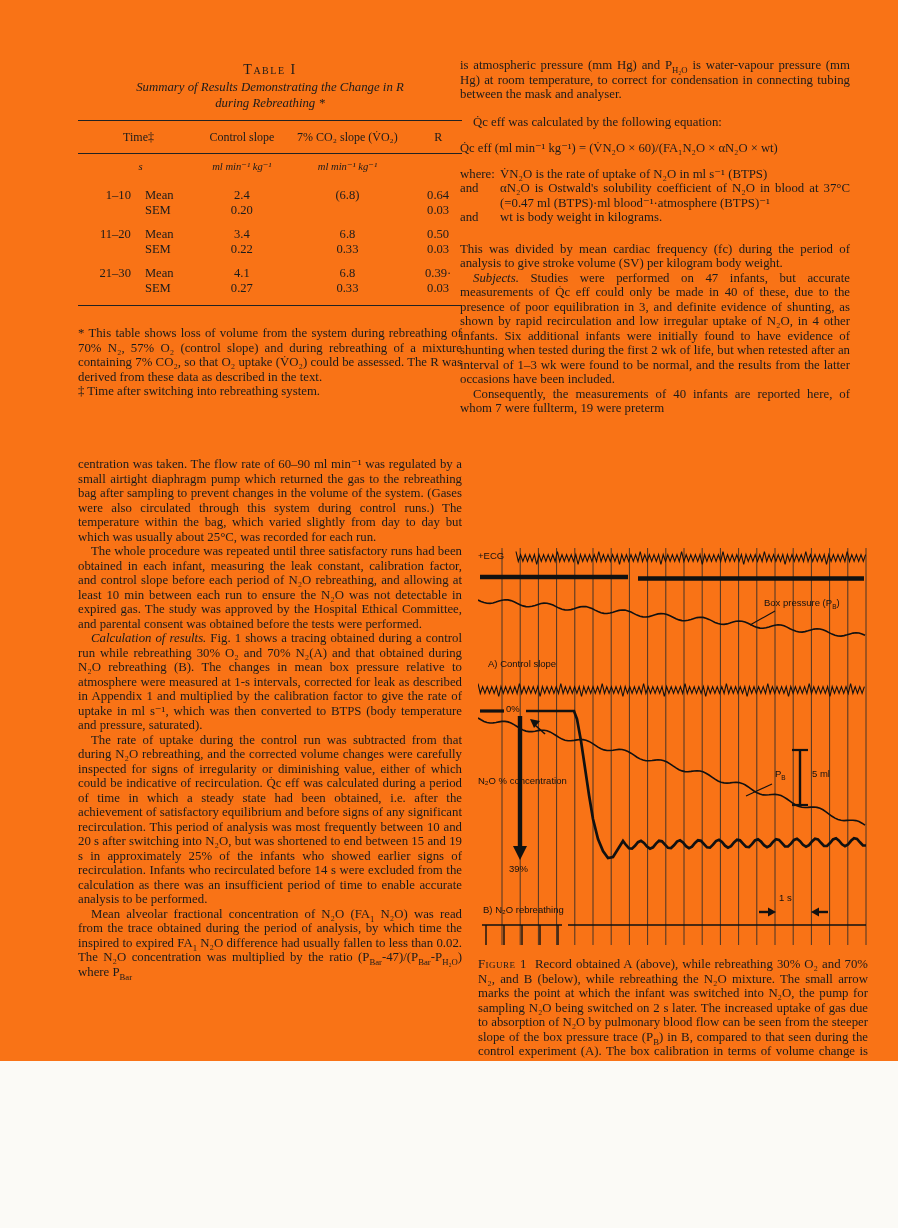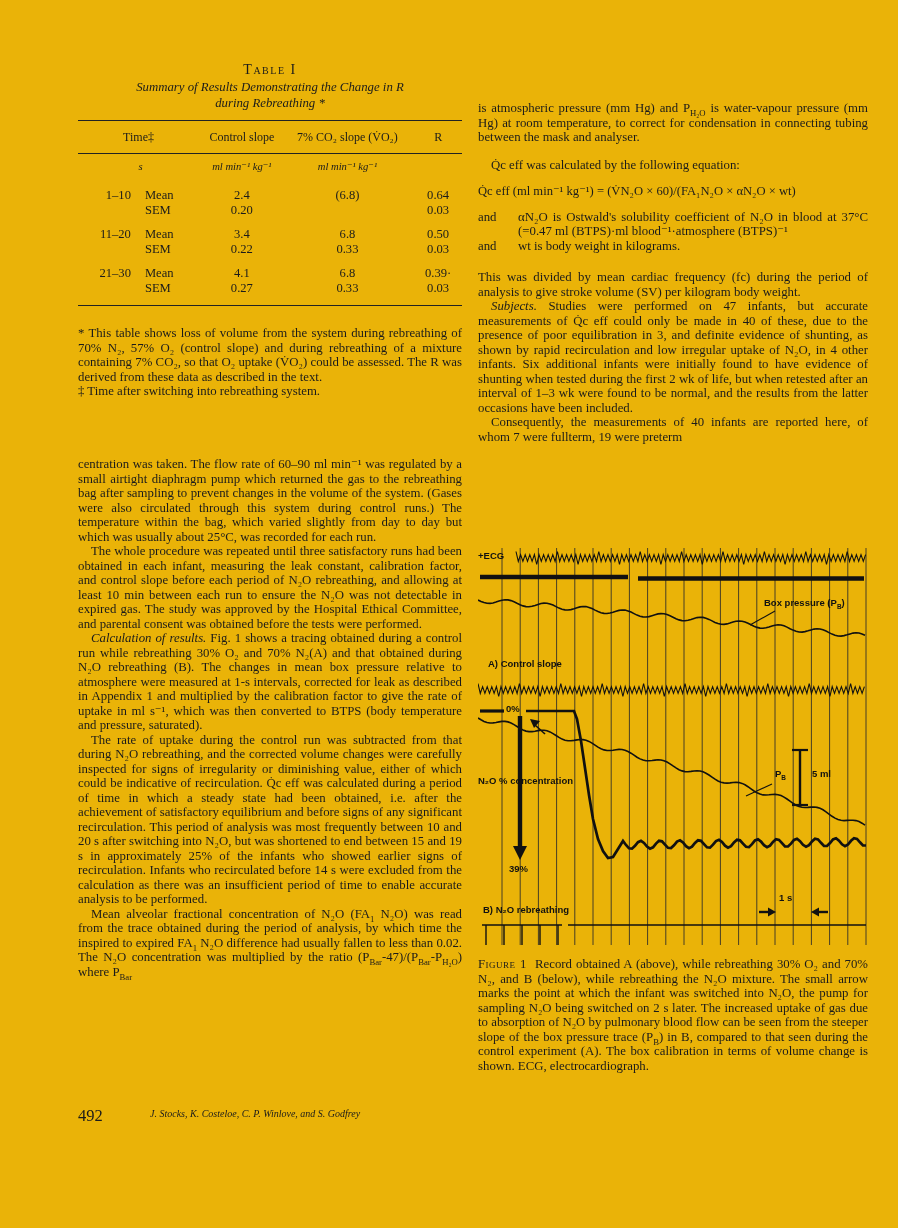--- a/index.html
+++ b/index.html
@@ -1,18 +1,18 @@
 <!DOCTYPE html>
 <html><head>
 <meta charset="utf-8">
 <style>
   html,body { margin:0; padding:0; background:#fbfaf6; }
   .page {
-    position:relative; width:898px; height:1228px; overflow:hidden;
-    background:#eab308; color:#1b1b1b;
+    position:relative; width:898px; height:1061px; overflow:hidden;
+    background:#f97316; color:#1b1b1b;
     font-family:"Liberation Serif","DejaVu Serif",serif;
   }
   .body-text { font-size:12.8px; line-height:14.5px; text-align:justify; }
   .body-text p { margin:0; text-indent:13px; }
   .body-text p.noindent { text-indent:0; }
   sub { font-size:68%; line-height:0; }
   i { font-style:italic; }
 
   
   #table-block { position:absolute; left:78px; top:62px; width:384px; text-align:center; }
@@ -31,33 +31,33 @@
   .c-co2  { width:140px; text-align:center;margin-top:24px; }
   .c-r    { width:49px; text-align:center; }
 
   #footnote { position:absolute; left:78px; top:326px; width:384px; }
   #left-text { position:absolute; left:78px; top:457px; width:384px; }
 
   #page-num { position:absolute; left:78px; top:1106px; font-size:16.5px;font-family:Liberation Serif, serif; }
   #authors  { position:absolute; left:150px; top:1108px; font-size:10px; font-style:italic; }
 
   
-  #right-text { position:absolute; left:478px; top:58px; width:390px;margin-top:43px; }
+  #right-text { position:absolute; left:460px; top:58px; width:390px; }
   #right-text .eq { text-indent:0; margin:12px 0 11px; white-space:nowrap; font-size:12.6px; }
   .defrow { display:flex; text-align:justify; }
   .defrow .lead { width:40px; flex:none; }
   .defrow .txt { flex:1; }
   #right-text .gap-top { margin-top:13px; }
   #right-text .gap-top-lg { margin-top:17px; }
 
   
   #figure { position:absolute; left:478px; top:548px; width:390px; height:402px; }
   #figure svg { position:absolute; left:0; top:0; }
   .fig-label { position:absolute; font-family:"Liberation Sans","DejaVu Sans",sans-serif;
-               font-weight:bold; font-size:9.5px; color:#111; white-space:nowrap; }
+               font-weight:normal; font-size:9.5px; color:#111; white-space:nowrap; }
   #caption { position:absolute; left:478px; top:957px; width:390px; }
   #caption p { text-indent:0; }
   .cap-label { font-variant:small-caps; letter-spacing:0.5px; margin-right:8px; }
 </style>
 </head>
 <body>
 
 <div class="page">
 
   <div id="table-block">
@@ -138,20 +138,24 @@
     <p>The whole procedure was repeated until three satisfactory runs had been obtained in each infant, measuring the leak constant, calibration factor, and control slope before each period of N₂O rebreathing, and allowing at least 10 min between each run to ensure the N₂O was not detectable in expired gas. The study was approved by the Hospital Ethical Committee, and parental consent was obtained before the tests were performed.</p>
     <p><i>Calculation of results.</i> Fig. 1 shows a tracing obtained during a control run while rebreathing 30% O₂ and 70% N₂(A) and that obtained during N₂O rebreathing (B). The changes in mean box pressure relative to atmosphere were measured at 1-s intervals, corrected for leak as described in Appendix 1 and multiplied by the calibration factor to give the rate of uptake in ml s⁻¹, which was then converted to BTPS (body temperature and pressure, saturated).</p>
     <p>The rate of uptake during the control run was subtracted from that during N₂O rebreathing, and the corrected volume changes were carefully inspected for signs of irregularity or diminishing value, either of which could be indicative of recirculation. Q̇c eff was calculated during a period of time in which a steady state had been obtained, i.e. after the achievement of satisfactory equilibrium and before signs of any significant recirculation. This period of analysis was most frequently between 10 and 20 s after switching into N₂O, but was shortened to end between 15 and 19 s in approximately 25% of the infants who showed earlier signs of recirculation. Infants who recirculated before 14 s were excluded from the calculation as there was an insufficient period of time to enable accurate analysis to be performed.</p>
     <p>Mean alveolar fractional concentration of N₂O (FA<sub>1</sub> N₂O) was read from the trace obtained during the period of analysis, by which time the inspired to expired FA<sub>1</sub> N₂O difference had usually fallen to less than 0.02. The N₂O concentration was multiplied by the ratio (P<sub>Bar</sub>-47)/(P<sub>Bar</sub>-P<sub>H₂O</sub>) where P<sub>Bar</sub></p>
   </div>
 
   <div id="right-text" class="body-text">
     <p class="noindent">is atmospheric pressure (mm Hg) and P<sub>H₂O</sub> is water-vapour pressure (mm Hg) at room temperature, to correct for condensation in connecting tubing between the mask and analyser.</p>
     <p class="gap-top">Q̇c eff was calculated by the following equation:</p>
     <p class="eq">Q̇c eff (ml min⁻¹ kg⁻¹) = (V̇N₂O × 60)/(FA₁N₂O × αN₂O × wt)</p>
+    <div class="defrow">
+      <span class="lead">where:</span>
+      <span class="txt">V̇N₂O is the rate of uptake of N₂O in ml s⁻¹ (BTPS)</span>
+    </div>
     <div class="defrow">
       <span class="lead">and</span>
       <span class="txt">αN₂O is Ostwald's solubility coefficient of N₂O in blood at 37°C (=0.47 ml (BTPS)·ml blood⁻¹·atmosphere (BTPS)⁻¹</span>
     </div>
     <div class="defrow">
       <span class="lead">and</span>
       <span class="txt">wt is body weight in kilograms.</span>
     </div>
     <p class="noindent gap-top-lg">This was divided by mean cardiac frequency (fc) during the period of analysis to give stroke volume (SV) per kilogram body weight.</p>
     <p><i>Subjects.</i>  Studies were performed on 47 infants, but accurate measurements of Q̇c eff could only be made in 40 of these, due to the presence of poor equilibration in 3, and definite evidence of shunting, as shown by rapid recirculation and low irregular uptake of N₂O, in 4 other infants. Six additional infants were initially found to have evidence of shunting when tested during the first 2 wk of life, but when retested after an interval of 1–3 wk were found to be normal, and the results from the latter occasions have been included.</p>

